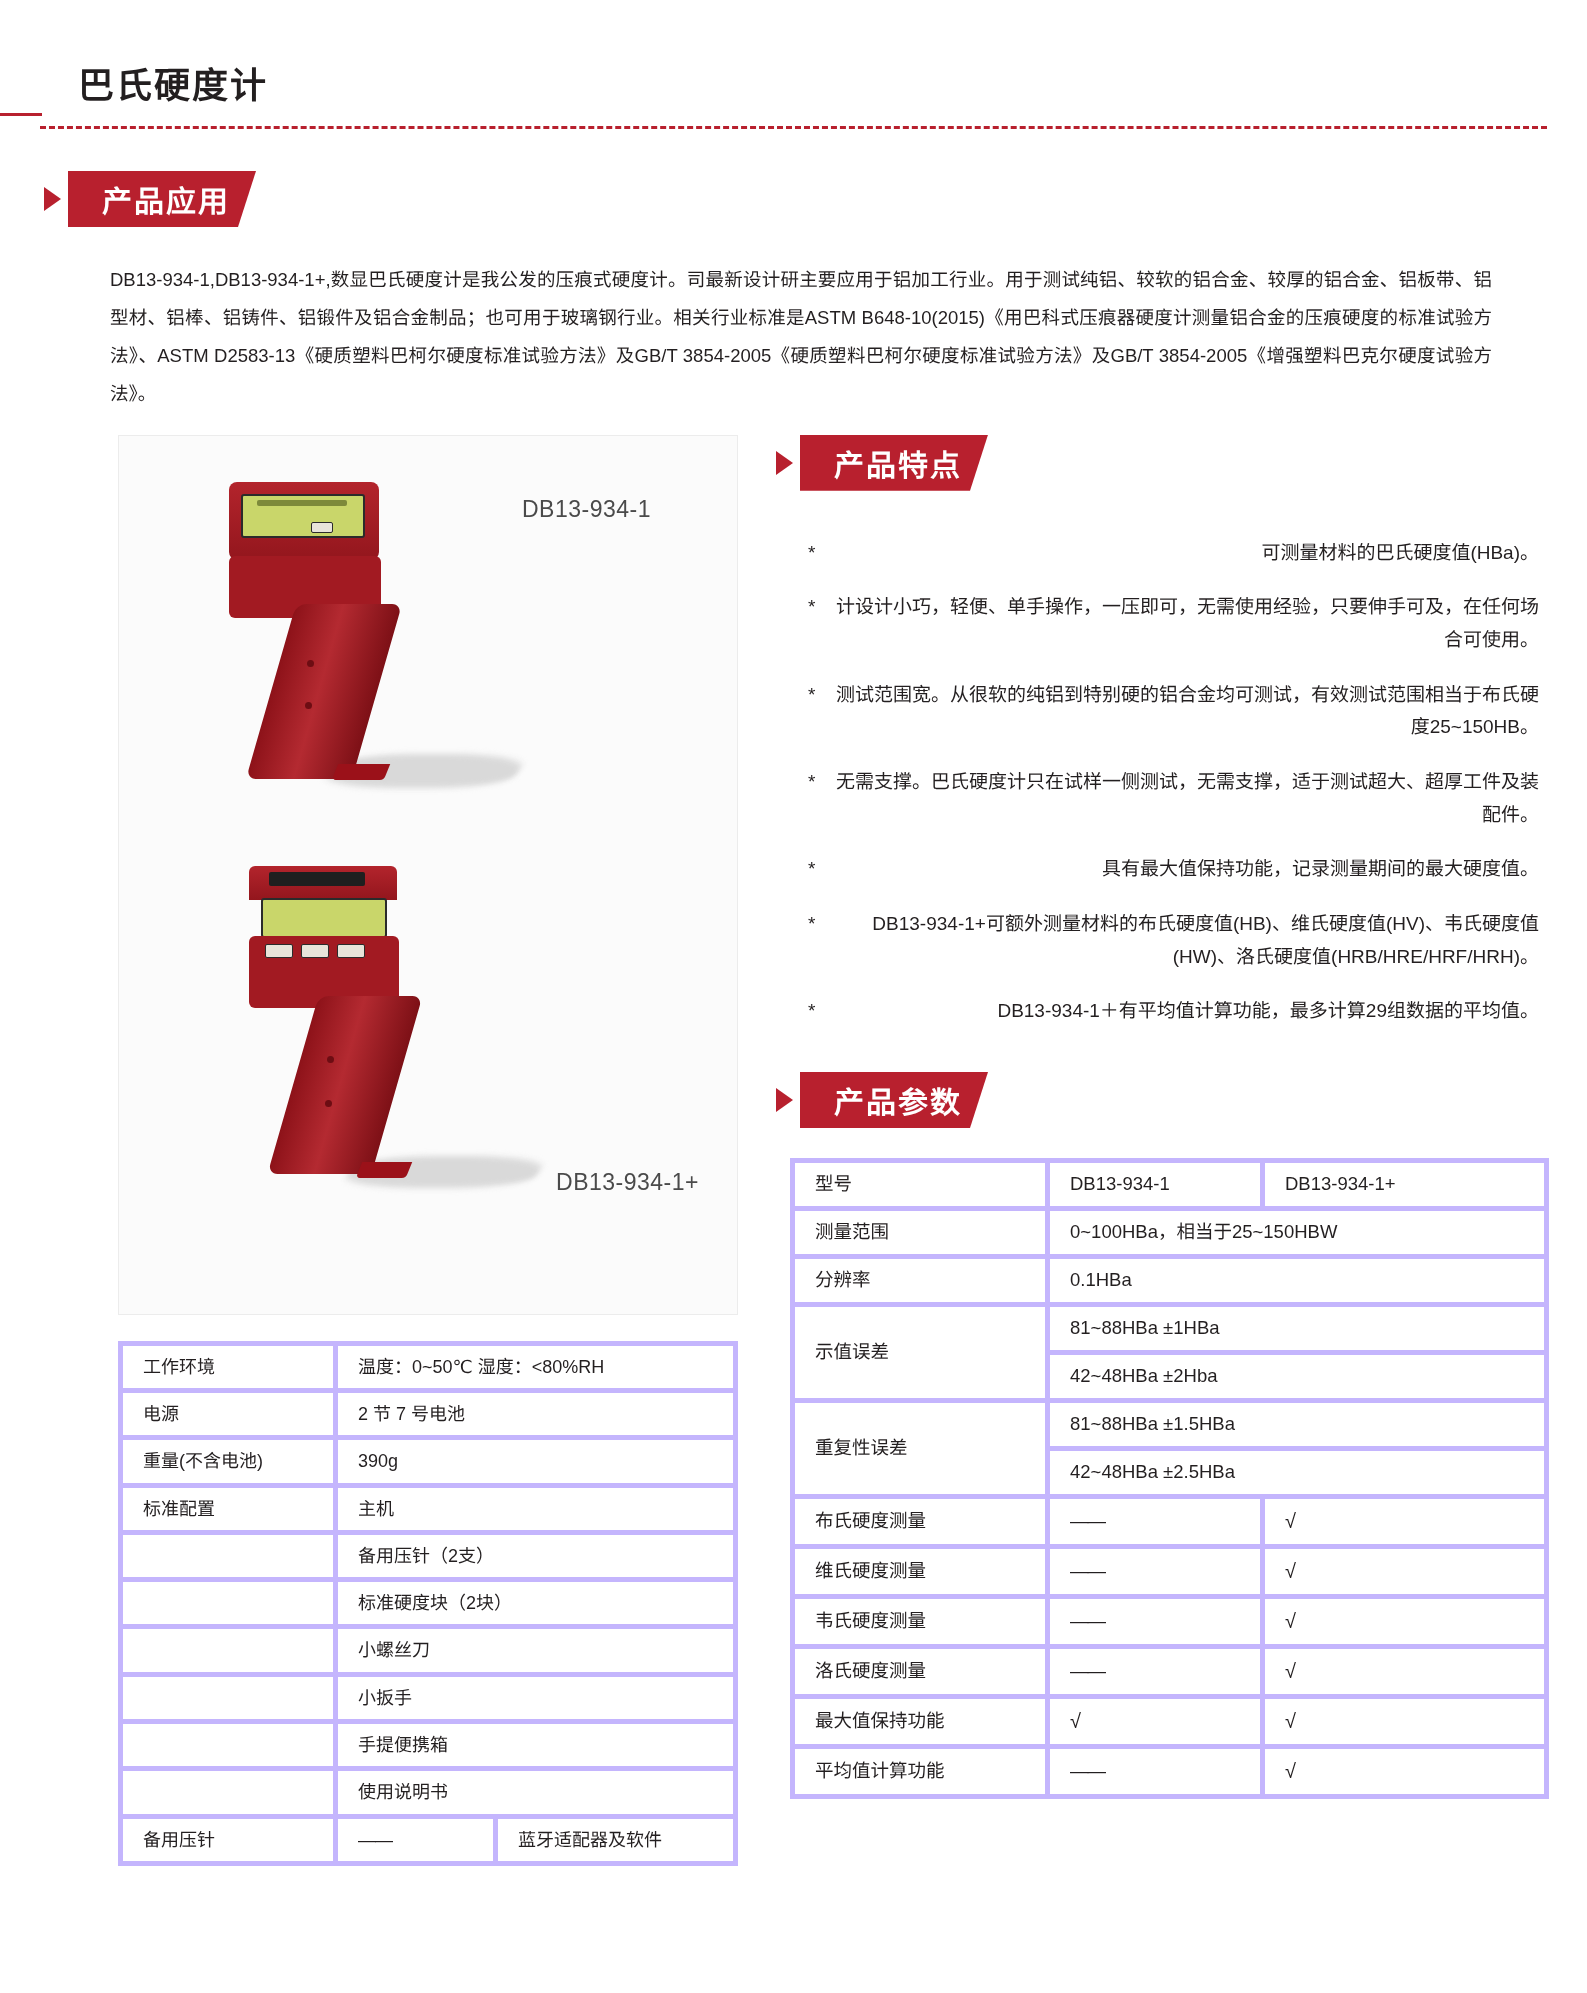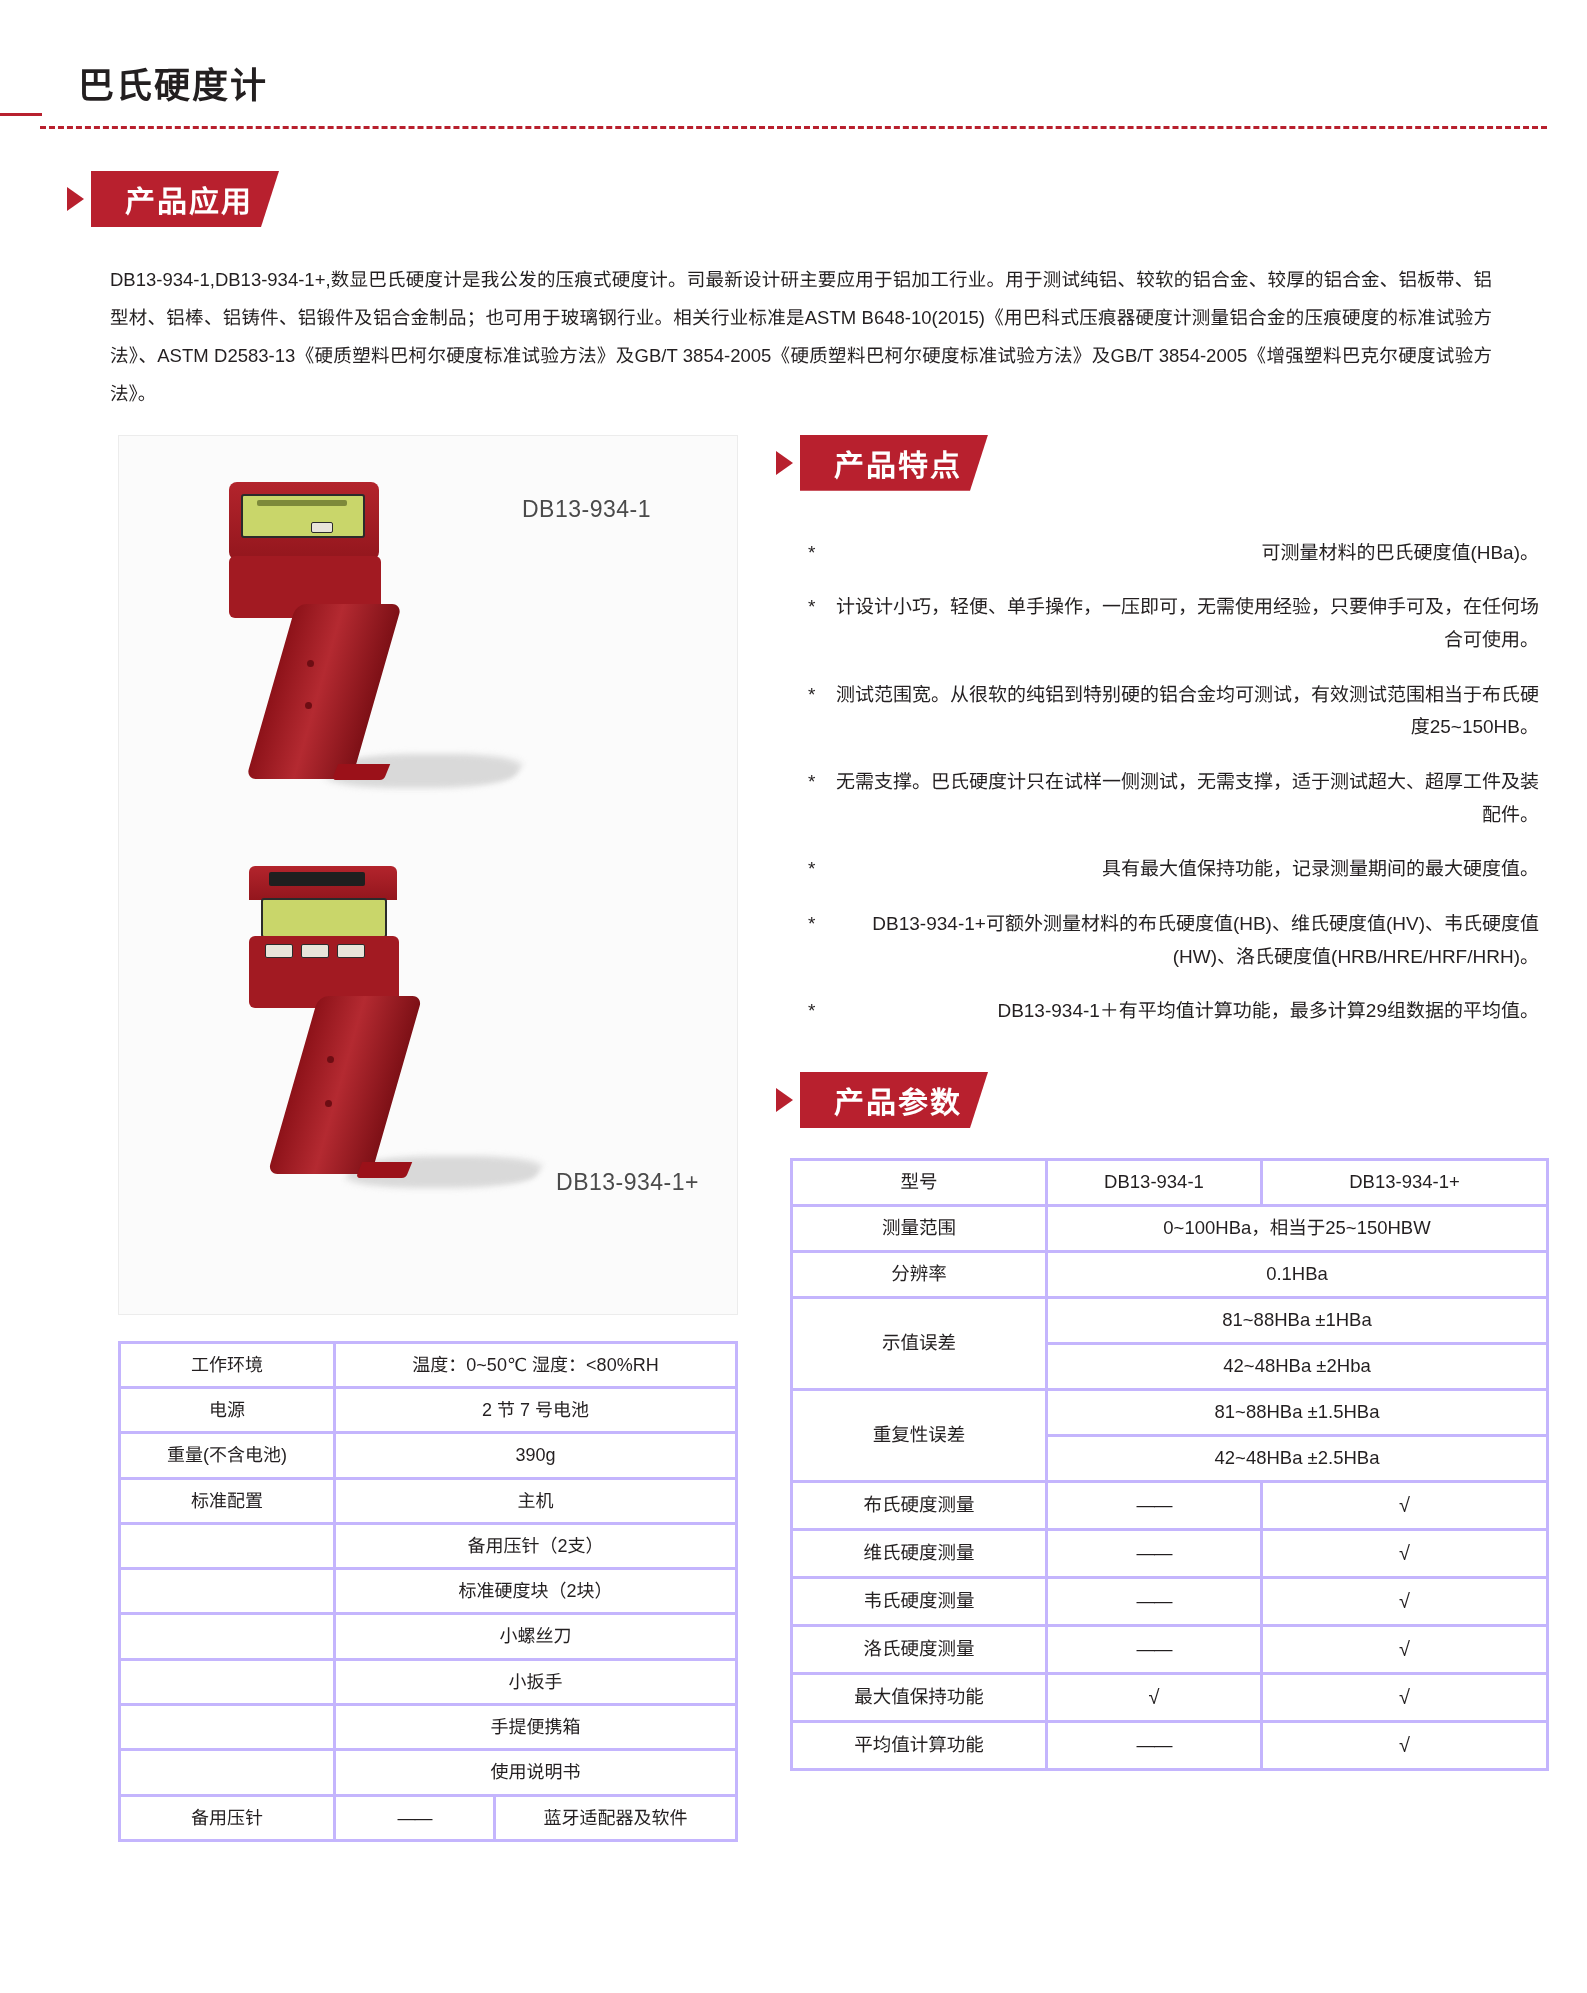--- a/index.html
+++ b/index.html
@@ -179,23 +179,23 @@
   .feature-star { width: 18px; flex: 0 0 18px; }
   .feature-text { flex: 1; text-align: right; }
 
   
   table {
     border-collapse: collapse;
     width: 100%;
     font-size: 18.5px;
   }
   td {
-    border: 3px solid #c4b5fd;
+    border: 5px solid #c4b5fd;
     padding: 9px 20px;
-    text-align: center;
+    text-align: left;
     color: #231f20;
     line-height: 1.35;
   }
   .params-table { margin-top: 30px; }
   .params-table td { height: 46px; }
   .left-table { margin-top: 26px; }
   .left-table td { height: 40px; font-size: 18px; }
   .check { font-size: 20px; }
   .dash { letter-spacing: -1px; }
 
@@ -209,21 +209,21 @@
 
 <div class="page-header">
   <div class="header-bar">
     <div class="page-title">巴氏硬度计</div>
   </div>
   <div class="header-rule"></div>
   <div class="header-rule-left"></div>
 </div>
 
 
-<div class="banner-wrap" style="margin-left:91px; margin-top:42px;">
+<div class="banner-wrap" style="margin-left:68px; margin-top:42px;">
   <div class="banner-arrow"></div>
   <div class="banner">产品应用</div>
 </div>
 
 <div class="intro">DB13-934-1,DB13-934-1+,数显巴氏硬度计是我公发的压痕式硬度计。司最新设计研主要应用于铝加工行业。用于测试纯铝、较软的铝合金、较厚的铝合金、铝板带、铝型材、铝棒、铝铸件、铝锻件及铝合金制品；也可用于玻璃钢行业。相关行业标准是ASTM B648-10(2015)《用巴科式压痕器硬度计测量铝合金的压痕硬度的标准试验方法》、ASTM D2583-13《硬质塑料巴柯尔硬度标准试验方法》及GB/T 3854-2005《硬质塑料巴柯尔硬度标准试验方法》及GB/T 3854-2005《增强塑料巴克尔硬度试验方法》。</div>
 
 
 <div class="columns">
 
   <div class="col-left">

